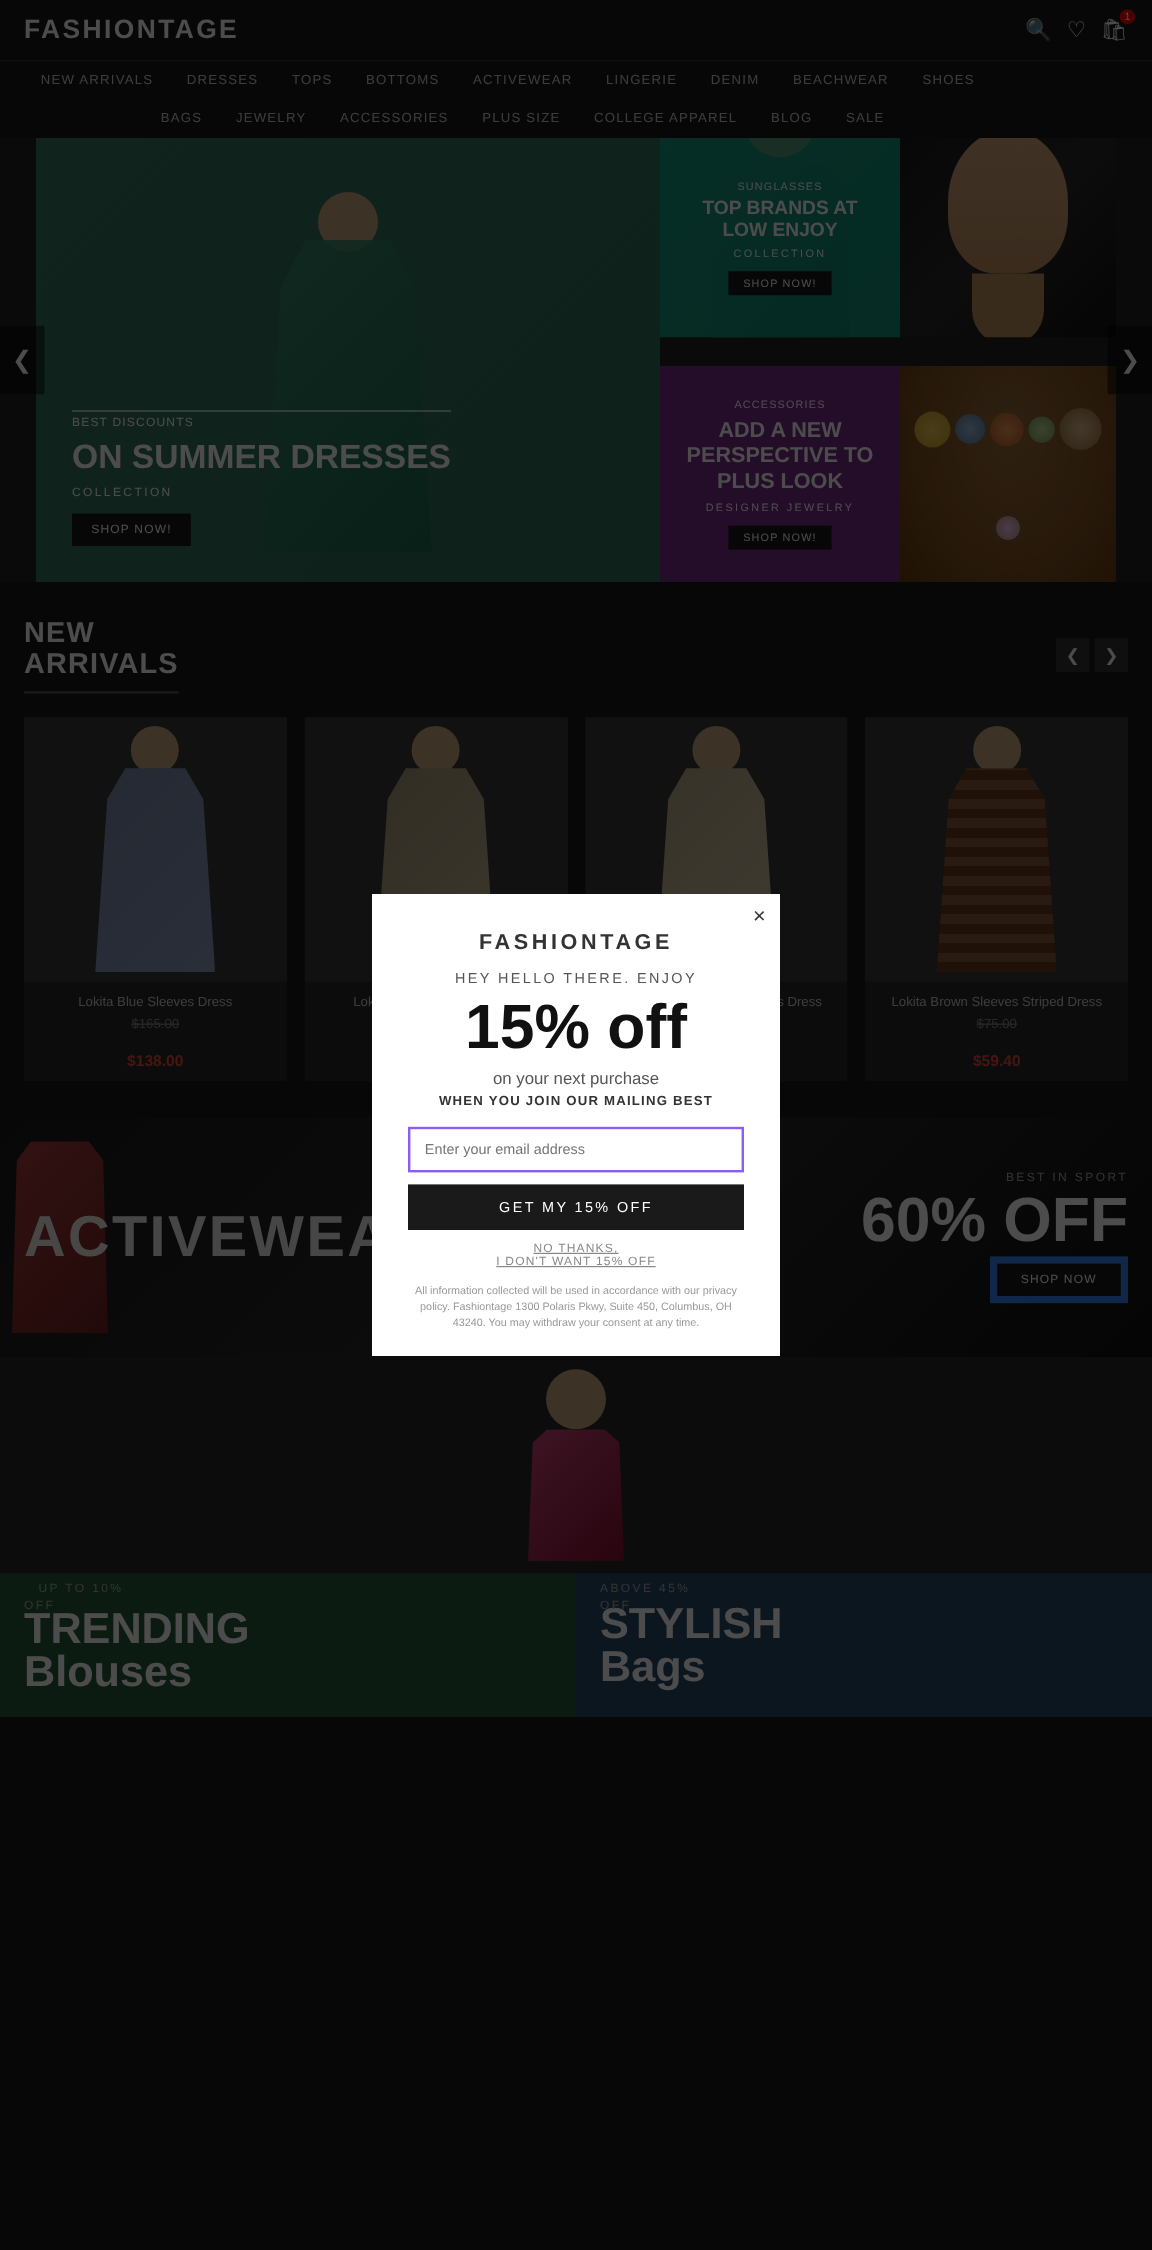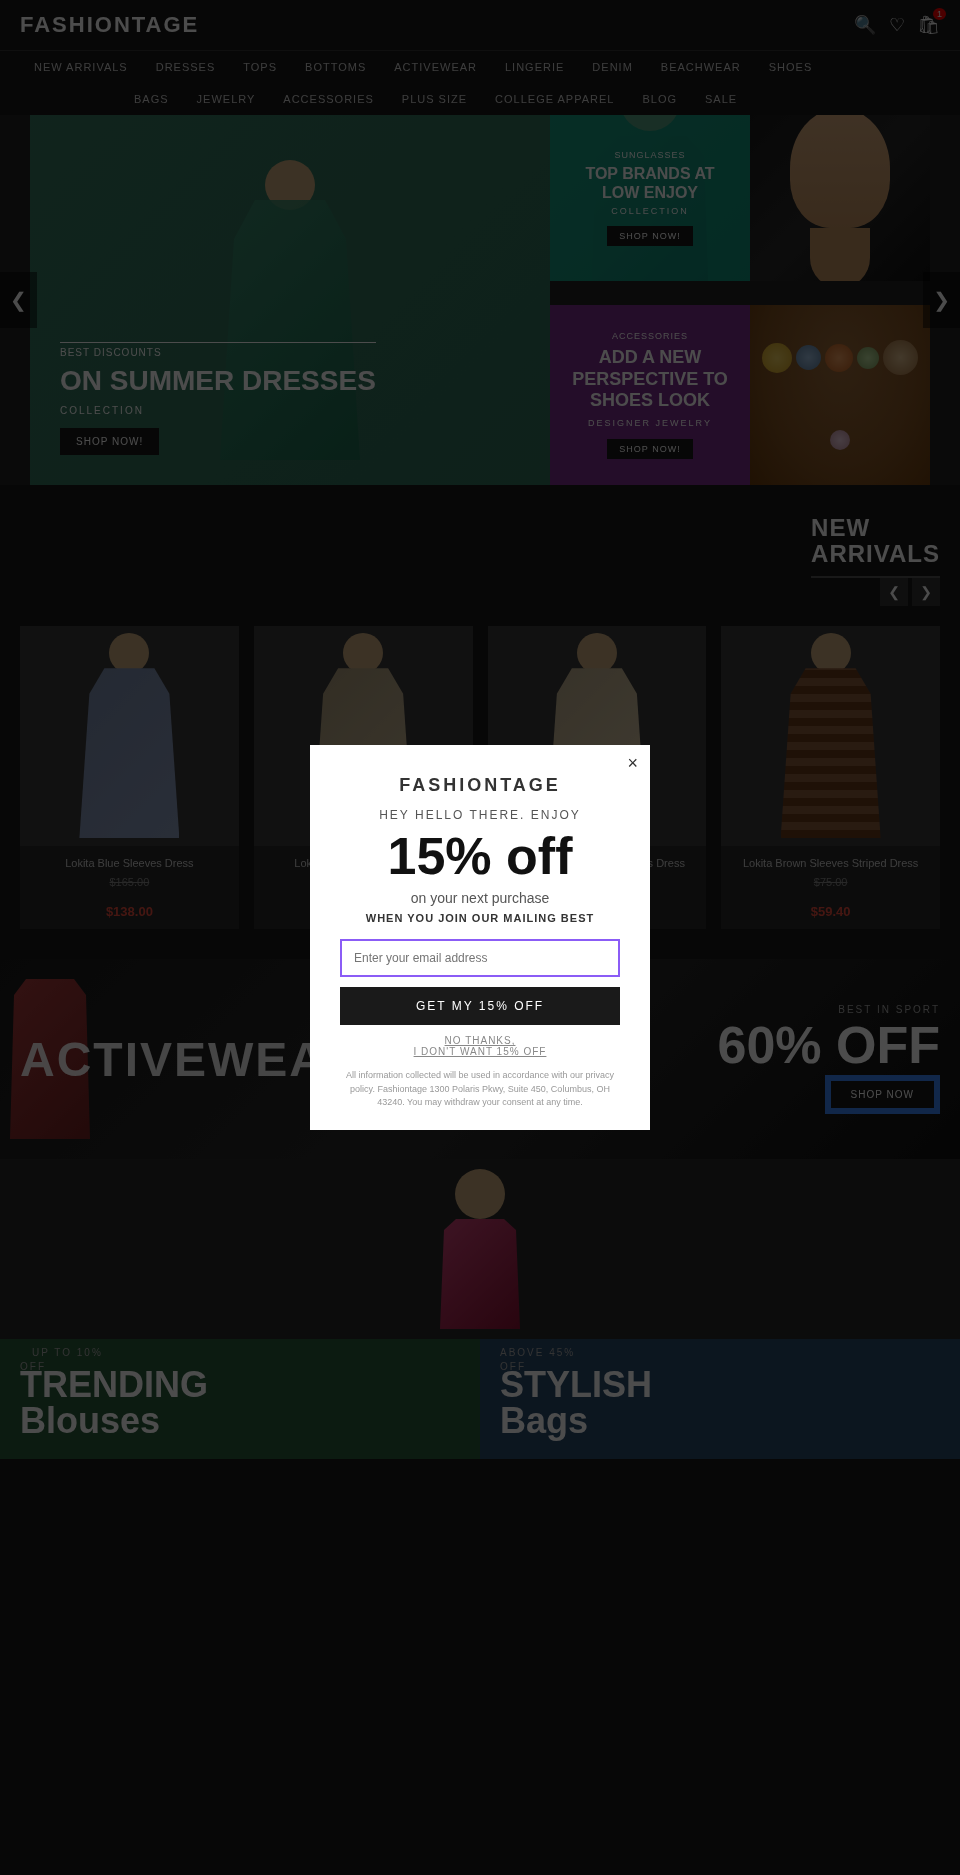--- a/index.html
+++ b/index.html
@@ -215,24 +215,23 @@
       opacity: 0.8;
     }
 
     
     .new-arrivals-section {
       background: #1a1a1a;
       padding: 30px 20px;
     }
     .section-header {
       display: flex;
-      align-items: flex-end;
+      align-items: center;
       justify-content: space-between;
       margin-bottom: 20px;
-      flex-direction: column;
     }
     .section-title {
       color: #fff;
       font-size: 24px;
       font-weight: bold;
       letter-spacing: 1px;
       line-height: 1.1;
       border-bottom: 2px solid #555;
       padding-bottom: 8px;
     }
@@ -537,21 +536,21 @@
               <div style="width:60px;height:60px;background:#c09060;border-radius:0 0 30px 30px;margin:0 auto;"></div>
             </div>
           </div>
         </div>
       </div>
 
       <div class="hero-bottom-right">
         <div class="hero-bottom-left-panel">
           <div class="accessories-text">
             <div class="acc-label">ACCESSORIES</div>
-            <h3>ADD A NEW PERSPECTIVE TO SHOES LOOK</h3>
+            <h3>ADD A NEW PERSPECTIVE TO PLUS LOOK</h3>
             <div class="designer">DESIGNER JEWELRY</div>
             <button class="shop-now-sm">SHOP NOW!</button>
           </div>
         </div>
         <div class="hero-bottom-right-panel">
           <div class="figure-jewelry"></div>
           <div style="position:absolute;inset:0;display:flex;align-items:center;justify-content:center;flex-wrap:wrap;gap:4px;padding:10px;">
             <div style="width:30px;height:30px;background:radial-gradient(#f0d060,#d0a020);border-radius:50%;"></div>
             <div style="width:25px;height:25px;background:radial-gradient(#a0c0e0,#6080a0);border-radius:50%;"></div>
             <div style="width:28px;height:28px;background:radial-gradient(#f0a060,#c06020);border-radius:50%;"></div>
@@ -666,21 +665,21 @@
     <div style="width:80px;height:110px;background:linear-gradient(135deg,#cc4477,#881133);clip-path:polygon(20% 0%,80% 0%,95% 10%,100% 100%,0% 100%,5% 10%);margin:0 auto;"></div>
   </div>
 </div>
 
 <div style="display:grid;grid-template-columns:1fr 1fr;background:#111;">
   <div style="background:#2a5a3a;padding:20px;min-height:120px;display:flex;flex-direction:column;justify-content:flex-end;position:relative;overflow:hidden;">
     <div style="position:absolute;top:8px;left:32px;font-size:10px;color:#aaa;letter-spacing:2px;">UP TO 10%</div>
     <div style="position:absolute;top:22px;left:20px;font-size:10px;color:#aaa;letter-spacing:2px;">OFF</div>
     <div style="font-size:36px;font-weight:900;color:#fff;line-height:1;">TRENDING<br>Blouses</div>
   </div>
-  <div style="background:#2a4a6a;padding:20px;min-height:120px;display:flex;flex-direction:column;justify-content:flex-end;position:relative;overflow:hidden;">
+  <div style="background:#2a4a6a;padding:20px;min-height:120px;display:flex;flex-direction:column;justify-content:center;position:relative;overflow:hidden;">
     <div style="position:absolute;top:8px;left:20px;font-size:10px;color:#aaa;letter-spacing:2px;">ABOVE 45%</div>
     <div style="position:absolute;top:22px;left:20px;font-size:10px;color:#aaa;letter-spacing:2px;">OFF</div>
     <div style="font-size:36px;font-weight:900;color:#fff;line-height:1;">STYLISH<br>Bags</div>
   </div>
 </div>
 
 <div class="modal-overlay">
   <div class="modal">
     <button class="modal-close">×</button>
     <div class="modal-logo">FASHIONTAGE</div>

